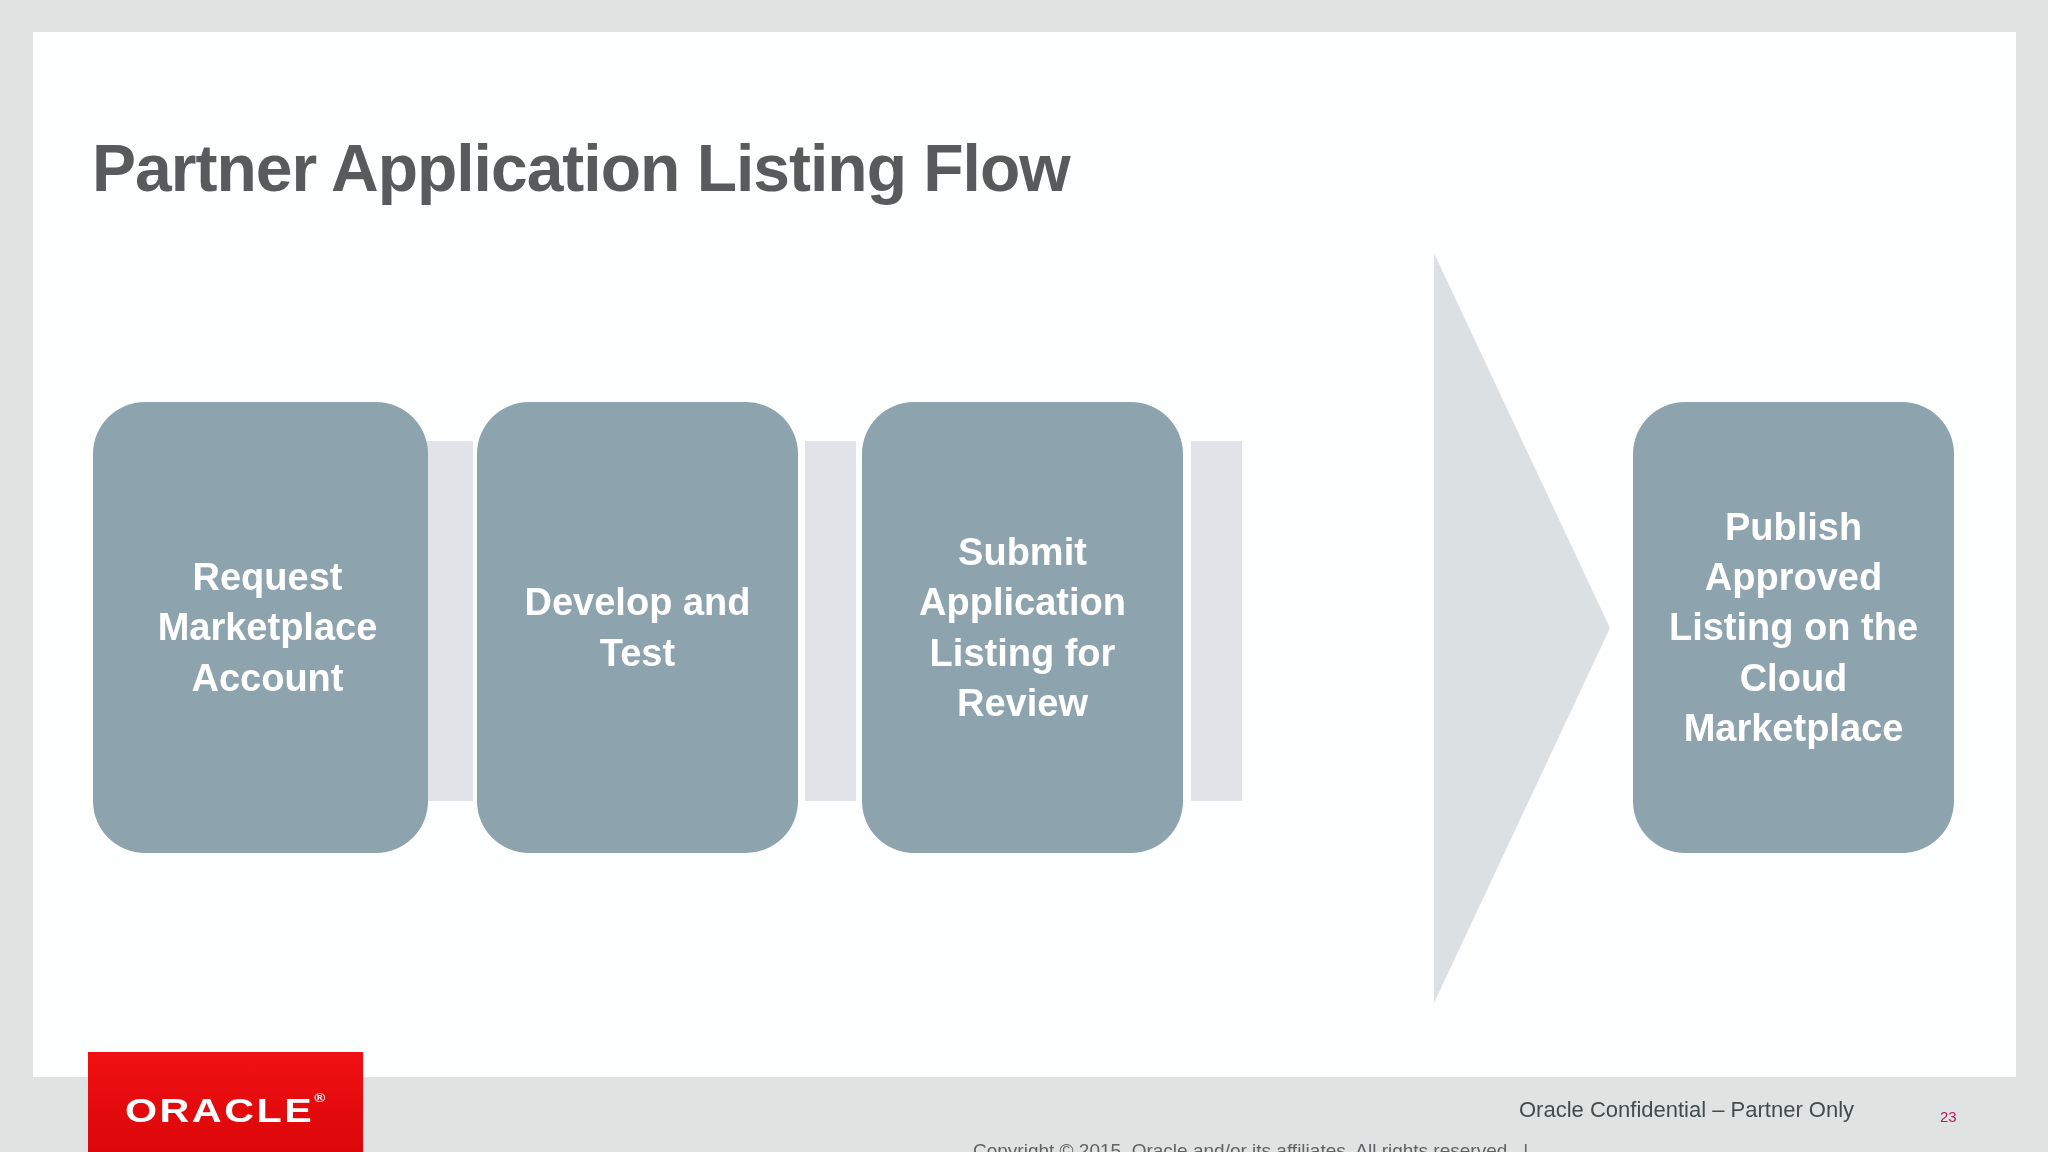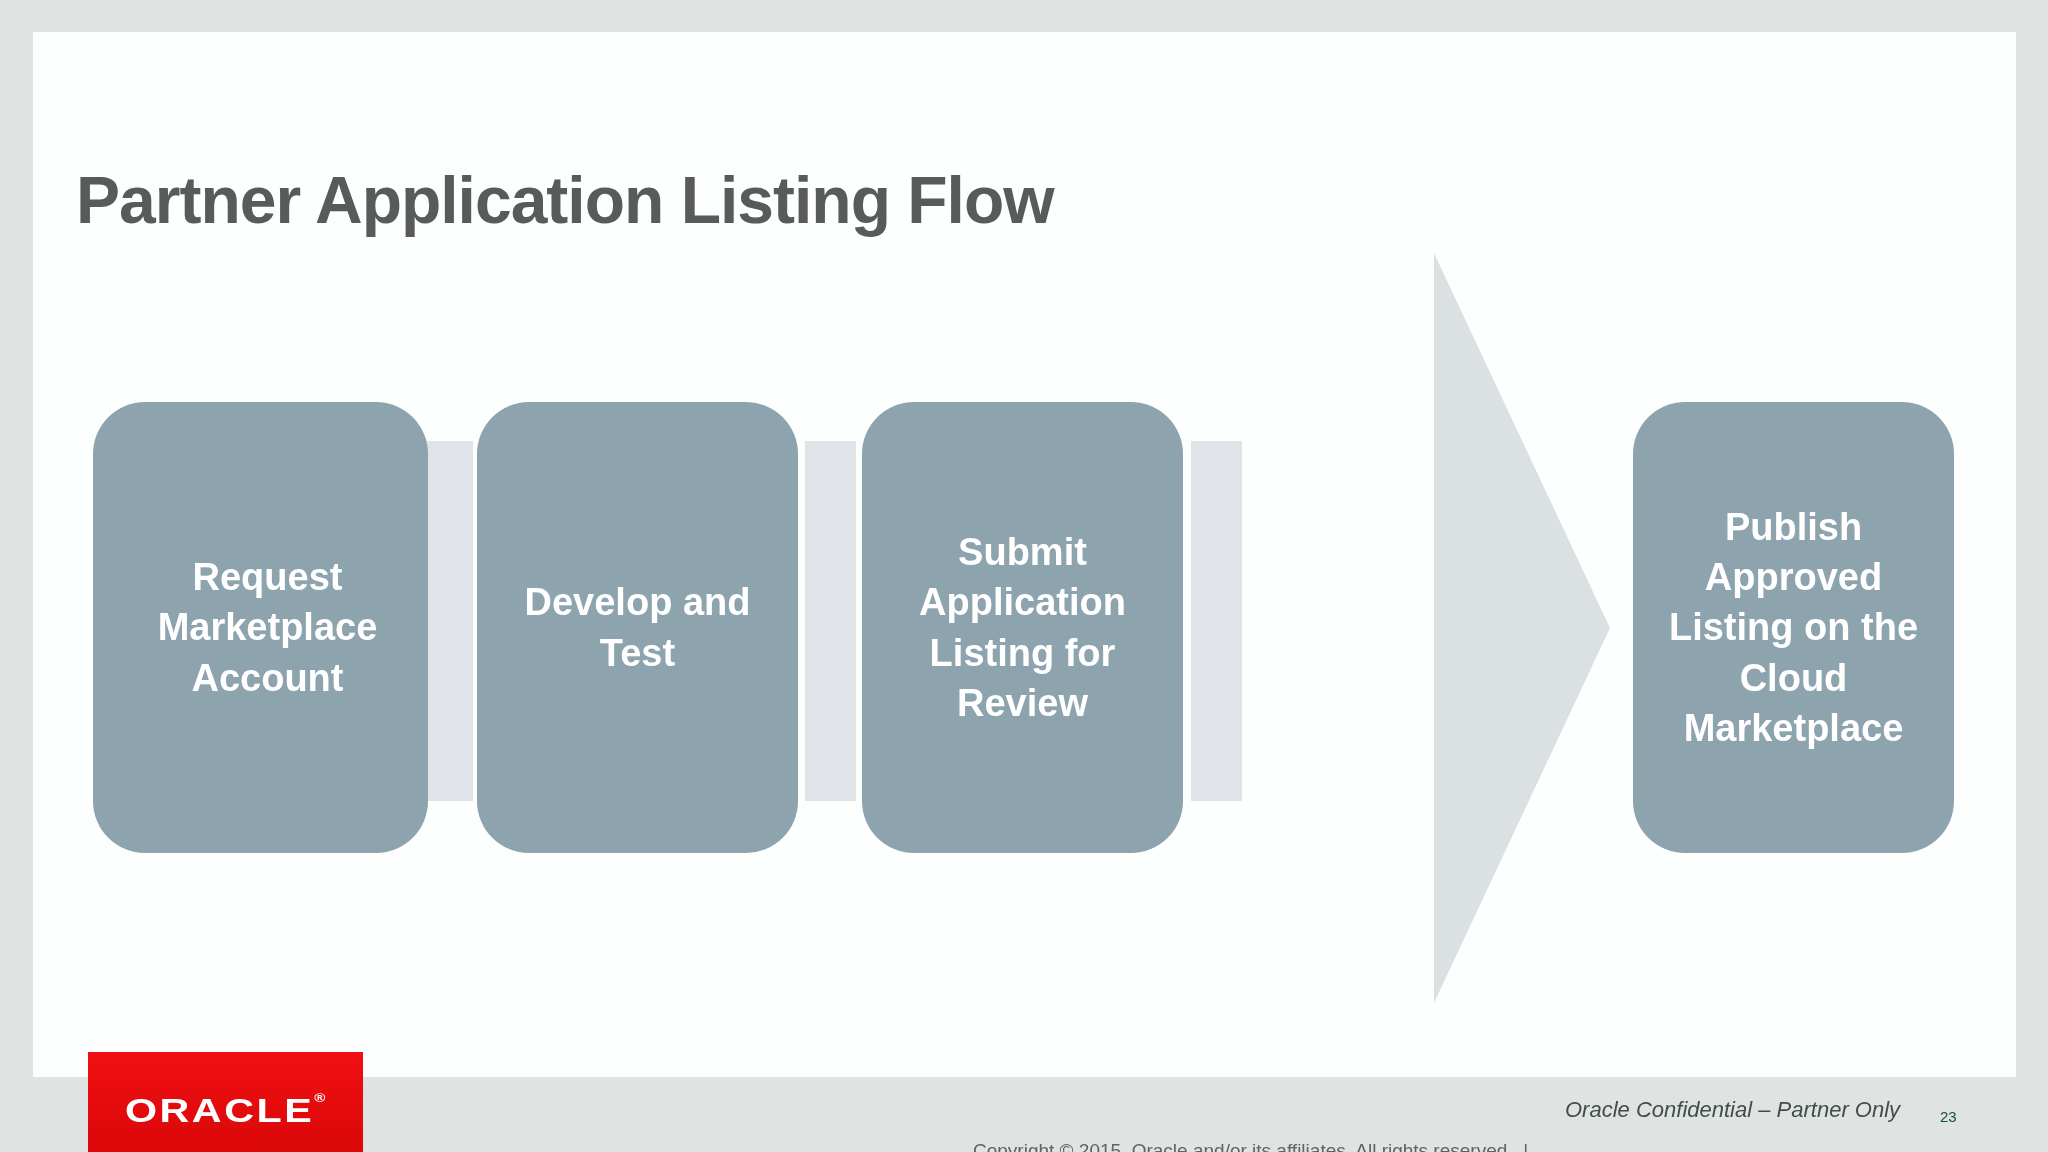--- a/index.html
+++ b/index.html
@@ -113,45 +113,44 @@
     position: absolute;
     left: 973px;
     top: 1104px;
     font-size: 19px;
     color: #5d6466;
     white-space: pre;
     margin-top: 36px;
   }
   .footer-confidential {
     position: absolute;
-    left: 1565px;
+    left: 1519px;
     top: 1097px;
     font-size: 22px;
     color: #434c4d;
     white-space: nowrap;
-    font-style: italic;
   }
   .footer-page-number {
     position: absolute;
     left: 1940px;
     top: 1108px;
     font-size: 15px;
-    color: #14532d;
+    color: #be185d;
   }
 </style>
 </head>
 <body>
 
 <div class="page">
 
   <div class="slide"></div>
 
   <div class="diagram">
 
-    <div class="slide-title" style="left:76px; top:130px;margin-top:32px;">Partner Application Listing Flow</div>
+    <div class="slide-title" style="left:92px; top:130px;">Partner Application Listing Flow</div>
 
     <div class="connector c1"></div>
     <div class="connector c2"></div>
     <div class="connector c3"></div>
 
     <svg class="arrow-svg" width="200" height="760" viewBox="0 0 200 760">
       <polygon points="4,5 180,380 4,755" fill="#dbe1e3"></polygon>
     </svg>
 
     <div class="flow-box b1">

